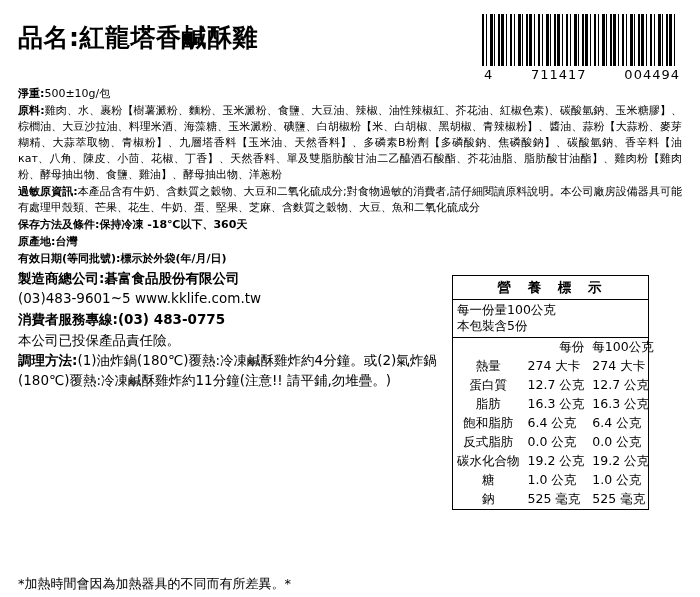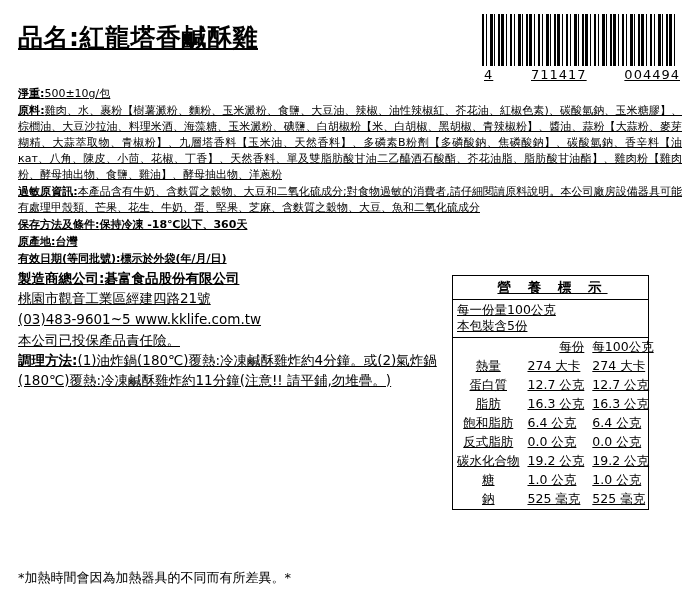--- a/index.html
+++ b/index.html
@@ -13,21 +13,20 @@
     font-family: "DejaVu Sans", "Liberation Sans", sans-serif;
     color: #000000;
     overflow: hidden;
   }
   .page {
     position: relative;
     width: 700px;
     height: 597px;
     box-sizing: border-box;
     padding: 14px 18px 0 18px;
-    text-decoration: underline;
   }
   
   .header-row {
     display: flex;
     align-items: flex-start;
     justify-content: space-between;
   }
   .product-title {
     font-size: 25px;
     font-weight: bold;
@@ -129,21 +128,21 @@
   }
   table.nutri-table tr.head td {
     text-align: right;
     padding-bottom: 1px;
   }
   td.indent1 { padding-left: 20px; }
   td.indent2 { padding-left: 34px; }
   .footnote {
     position: absolute;
     left: 18px;
-    bottom: 10px;
+    bottom: 4px;
     font-size: 13px;
   }
 </style>
 </head>
 <body>
 
 <div class="page">
 
   <div class="header-row">
     <div class="product-title">品名:紅龍塔香鹹酥雞</div>
@@ -183,22 +182,24 @@
       <span class="lbl">有效日期(等同批號):</span><span class="lbl">標示於外袋(年/月/日)</span>
     </p>
   </div>
 
   <div class="lower">
 
     <div class="lower-left">
       <p class="info-line">
         <span class="lbl">製造商總公司:</span><span class="lbl">碁富食品股份有限公司</span>
       </p>
-      <p class="info-line">桃園市觀音工業區經建四路21號</p>
       <p class="info-line">(03)483-9601~5  www.kklife.com.tw</p>
+      <p class="info-line">
+        <span class="lbl">消費者服務專線:</span><span class="lbl">(03) 483-0775</span>
+      </p>
       <p class="info-line">本公司已投保產品責任險。</p>
       <p class="info-line">
         <span class="lbl">調理方法:</span><span>(1)油炸鍋(180℃)覆熱:冷凍鹹酥雞炸約4分鐘。或(2)氣炸鍋(180℃)覆熱:冷凍鹹酥雞炸約11分鐘(注意!! 請平鋪,勿堆疊。)</span>
       </p>
     </div>
 
     <div class="lower-right">
       <div class="nutri">
         <div class="nutri-title">營 養 標 示</div>
         <div class="nutri-sub">

